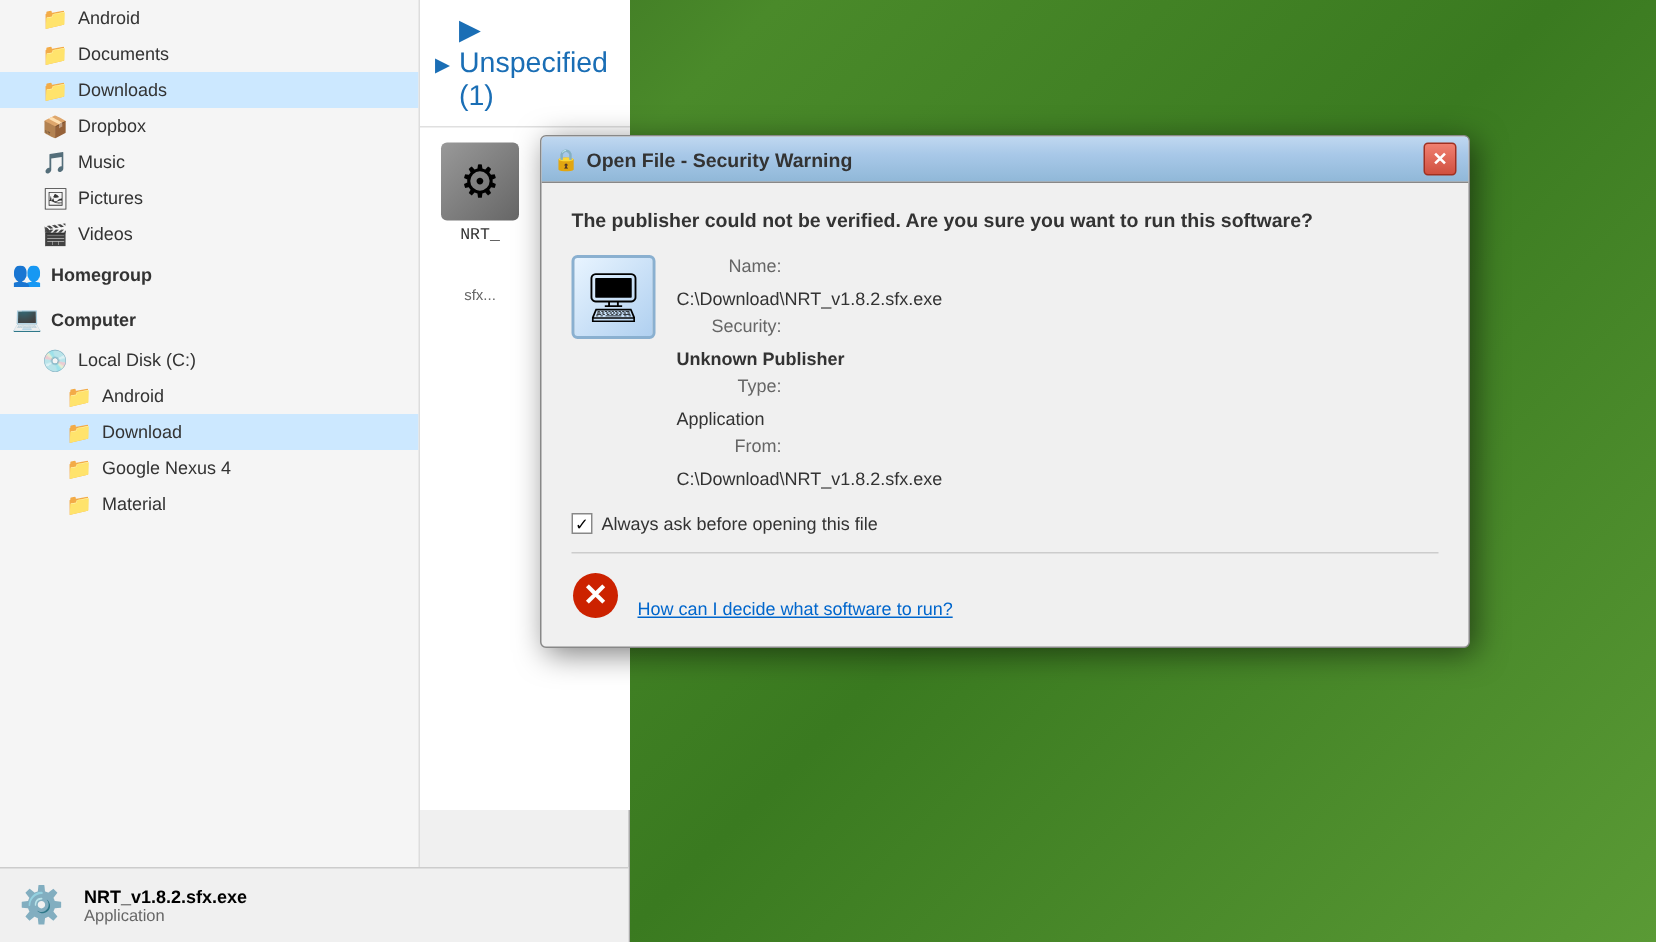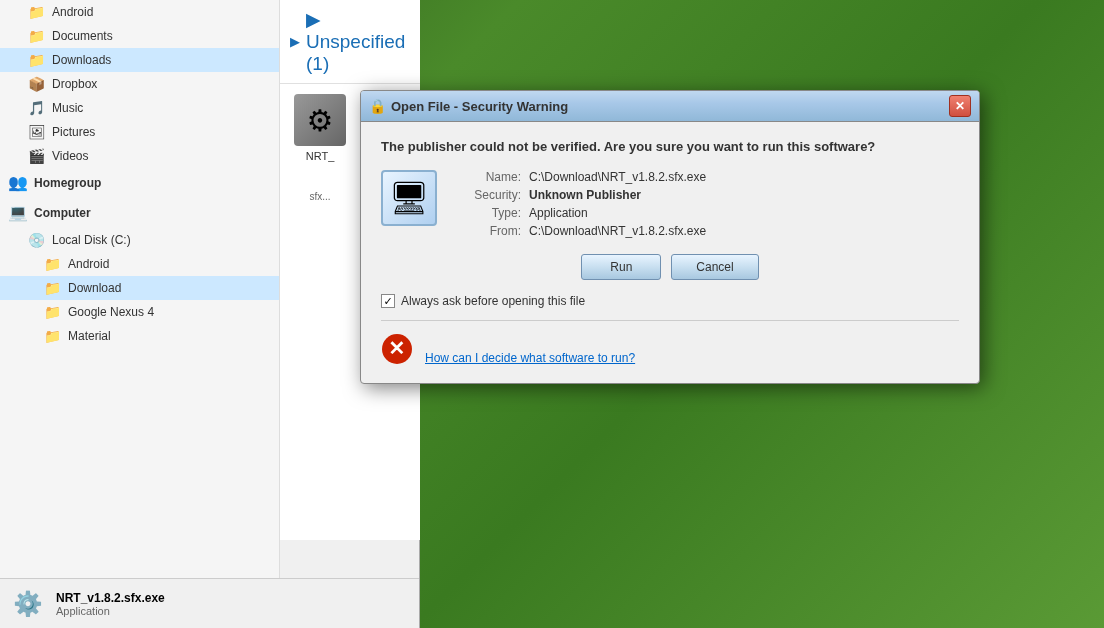--- a/index.html
+++ b/index.html
@@ -227,20 +227,21 @@
     .file-details {
       display: flex;
       flex-direction: column;
       gap: 4px;
     }
 
     .file-detail-row {
       display: flex;
       gap: 8px;
       font-size: 12px;
+      flex-direction: column;
     }
 
     .file-detail-label {
       color: #666;
       width: 70px;
       text-align: right;
       flex-shrink: 0;
     }
 
     .file-detail-value {
@@ -438,21 +439,21 @@
 </div>
 
 <div style="position:absolute; top:0; left:280px; width:140px; height:540px; background:white; z-index:1; overflow:hidden;">
   <div class="unspecified-header">
     <span>▶</span>
     <span style="color:#1a6eb5; font-size:19px;">▶ Unspecified (1)</span>
   </div>
 
   <div style="padding:10px; display:flex; flex-direction:column; align-items:center; width:80px;">
     <div style="width:52px;height:52px;background:linear-gradient(135deg,#999,#666);border-radius:4px;display:flex;align-items:center;justify-content:center;font-size:30px;margin-bottom:4px;">⚙</div>
-    <span style="font-size:11px;color:#333;text-align:center;">NRT_</span>
+    <span style="font-size:11px;color:#333;text-align:center;font-family:Liberation Mono, monospace;">NRT_</span>
     <span style="font-size:10px;color:#666;margin-top:29px;">sfx...</span>
   </div>
 </div>
 
 <div class="dialog-overlay">
   <div class="dialog">
 
     <div class="dialog-titlebar">
       <div class="dialog-title-text">
         <span class="dialog-title-icon">🔒</span>
@@ -482,24 +483,20 @@
             <span class="file-detail-label">Type:</span>
             <span class="file-detail-value">Application</span>
           </div>
           <div class="file-detail-row">
             <span class="file-detail-label">From:</span>
             <span class="file-detail-value">C:\Download\NRT_v1.8.2.sfx.exe</span>
           </div>
         </div>
       </div>
 
-      <div class="dialog-buttons">
-        <button class="btn btn-run">Run</button>
-        <button class="btn btn-cancel">Cancel</button>
-      </div>
 
       <div class="dialog-checkbox-row">
         <div class="checkbox">✓</div>
         <span class="checkbox-label">Always ask before opening this file</span>
       </div>
 
       <div class="dialog-warning-bottom">
         <div class="warning-icon-red">
 
           <svg width="32" height="32" viewBox="0 0 32 32">

